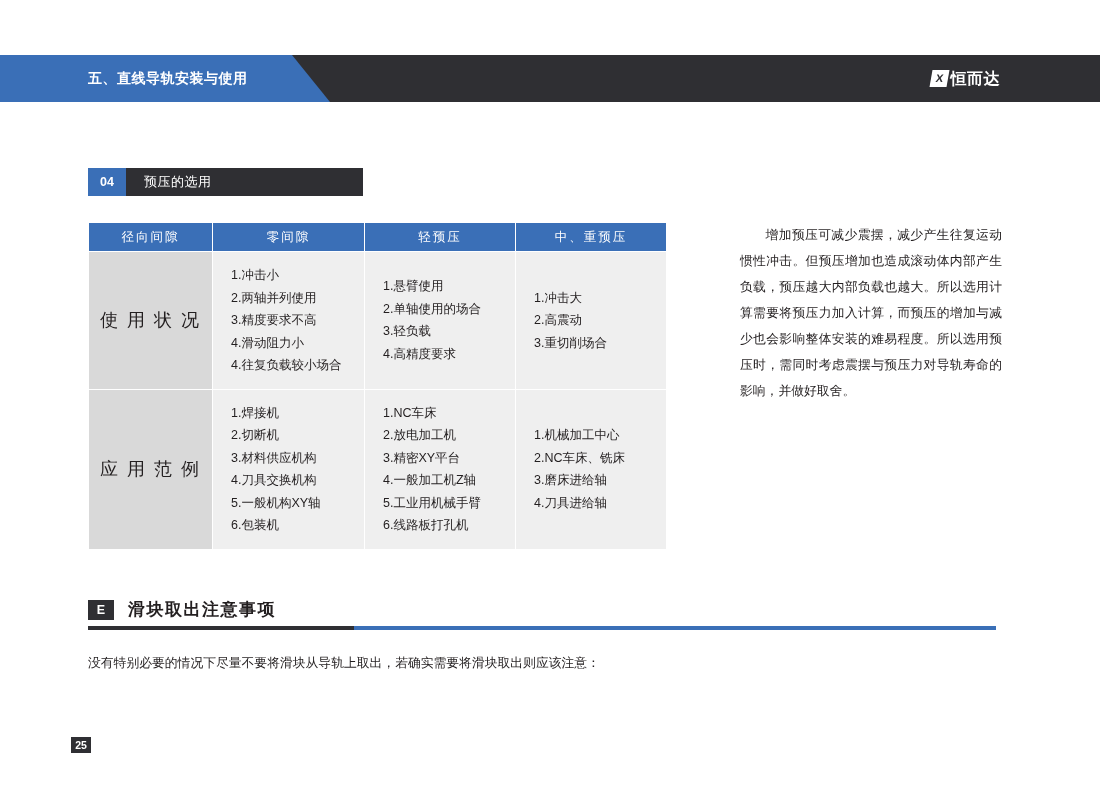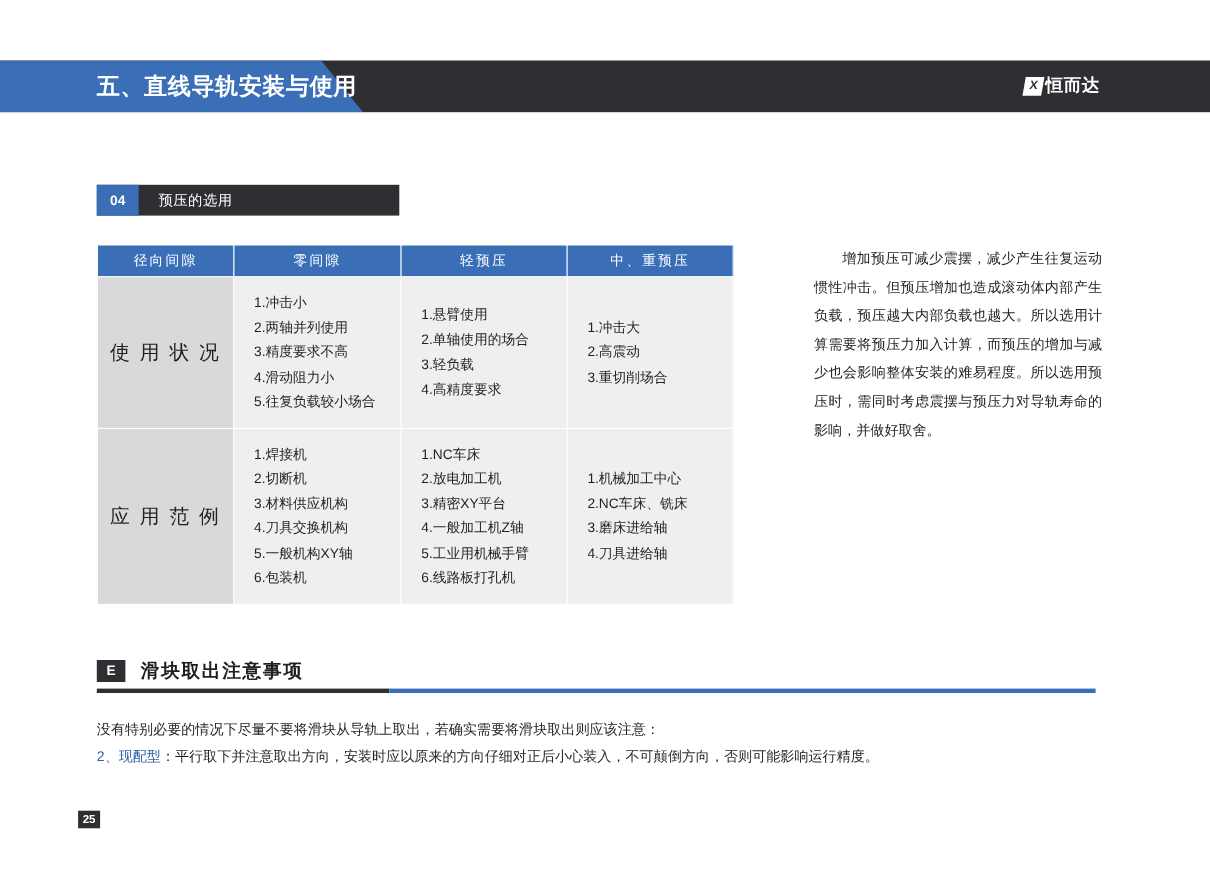--- a/index.html
+++ b/index.html
@@ -34,21 +34,21 @@
     background: #3a6fb7;
     clip-path: polygon(0 0, 292px 0, 330px 47px, 0 47px);
   }
   .header-title {
     position: absolute;
     top: 0;
     left: 88px;
     height: 47px;
     line-height: 47px;
     color: #ffffff;
-    font-size: 21px;
+    font-size: 14px;
     font-weight: bold;
     letter-spacing: 0.5px;
     white-space: nowrap;
   }
   .brand {
     position: absolute;
     right: 100px;
     top: 0;
     height: 47px;
     line-height: 47px;
@@ -291,21 +291,21 @@
   </thead>
   <tbody>
     <tr>
       <td class="rowhead">使 用 状 况</td>
       <td>
         <ul class="cell-list">
           <li>1.冲击小</li>
           <li>2.两轴并列使用</li>
           <li>3.精度要求不高</li>
           <li>4.滑动阻力小</li>
-          <li>5.往复负载较小场合</li>
+          <li>4.往复负载较小场合</li>
         </ul>
       </td>
       <td>
         <ul class="cell-list">
           <li>1.悬臂使用</li>
           <li>2.单轴使用的场合</li>
           <li>3.轻负载</li>
           <li>4.高精度要求</li>
         </ul>
       </td>
@@ -357,18 +357,15 @@
 
 <div class="sec-e">
   <div class="sec-e-badge">E</div>
   <div class="sec-e-title">滑块取出注意事项</div>
   <div class="sec-e-rule-dark"></div>
   <div class="sec-e-rule-blue"></div>
 </div>
 
 <div class="notes">
   <div class="line">没有特别必要的情况下尽量不要将滑块从导轨上取出，若确实需要将滑块取出则应该注意：</div>
-  <div class="line">
-    <span class="kw">2、现配型</span><span>：平行取下并注意取出方向，安装时应以原来的方向仔细对正后小心装入，不可颠倒方向，否则可能影响运行精度。</span>
-  </div>
 </div>
 
 <div class="page-num">25</div>
 
 </body></html>

